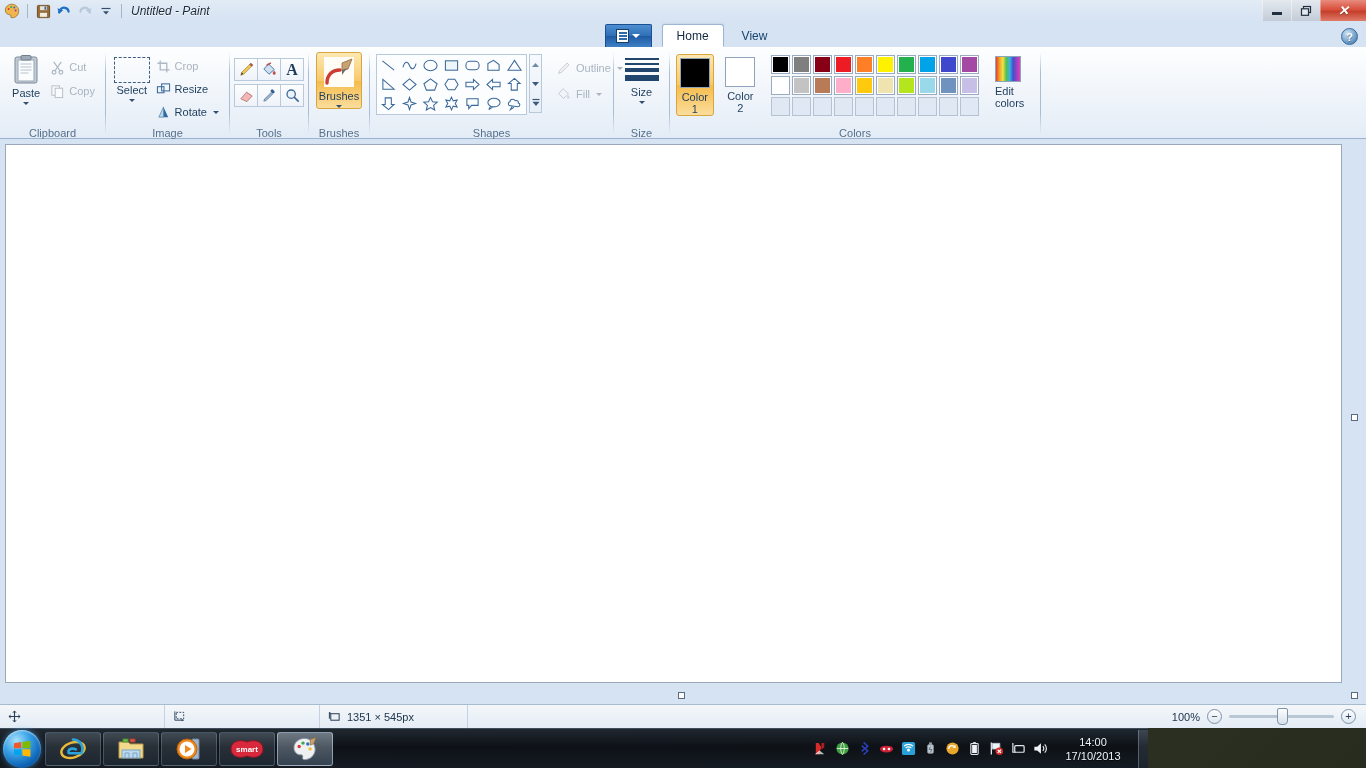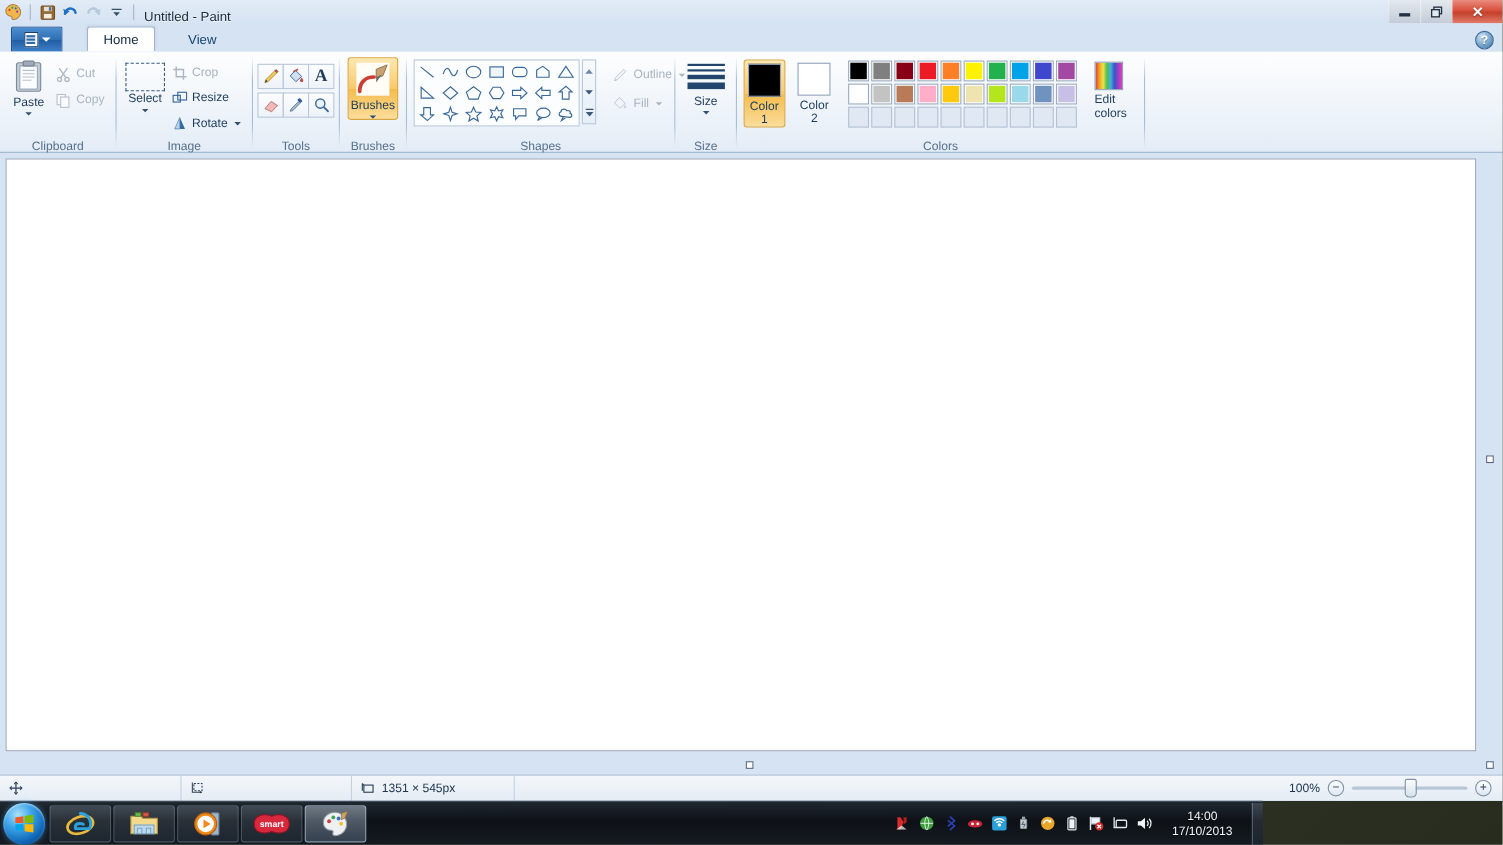--- a/index.html
+++ b/index.html
@@ -19,21 +19,21 @@
     position: absolute; left: 0; top: 0;
     width: 1366px; height: 728px;
     background: #d6e3f2;
     display: flex; flex-direction: column;
   }
 
   
   .titlebar {
     height: 22px; position: relative;
     background: linear-gradient(180deg, rgba(255,255,255,.30), rgba(210,225,245,.20));
-    display: flex; align-items: flex-end;
+    display: flex; align-items: center; font-style: italic;
   }
   .qat { display: flex; align-items: center; gap: 3px; padding-left: 3px; height: 22px; }
   .qat-ico {
     width: 18px; height: 18px; display: flex; align-items: center; justify-content: center;
   }
   .qat-sep { width: 1px; height: 14px; background: rgba(120,140,165,.55); margin: 0 3px; }
   .title-text {
     font-size: 12px; color: #1c2a3a; margin-left: 6px;
     text-shadow: 0 1px 0 rgba(255,255,255,.75);
     white-space: nowrap;
@@ -49,21 +49,21 @@
     background: linear-gradient(180deg, #e88b7e 0%, #d9503c 45%, #c3402c 55%, #e07b68 100%);
     border-left: 1px solid rgba(255,255,255,.35);
   }
   .wbtn-gl { font-size: 11px; color: #213040; line-height: 1; }
   .wbtn.close .wbtn-gl { color: #fff; font-weight: bold; font-size: 13px;
     text-shadow: 0 1px 1px rgba(0,0,0,.4); }
 
   
   .tabrow {
     height: 25px; display: flex; align-items: flex-end; position: relative;
-    padding-left: 10px; gap: 16px;
+    padding-left: 20px; gap: 4px; justify-content: center;
   }
   .appbtn {
     width: 47px; height: 23px; margin-right: 6px;
     background: linear-gradient(180deg, #4d8fd1 0%, #2f6fb5 50%, #1f5ba3 51%, #3f81c6 100%);
     border: 1px solid #1a4f91; border-bottom: none;
     border-radius: 2px 2px 0 0;
     display: flex; align-items: center; justify-content: center; gap: 3px;
   }
   .appbtn-doc {
     width: 13px; height: 14px; background: #fff; border: 1px solid #14416f;

